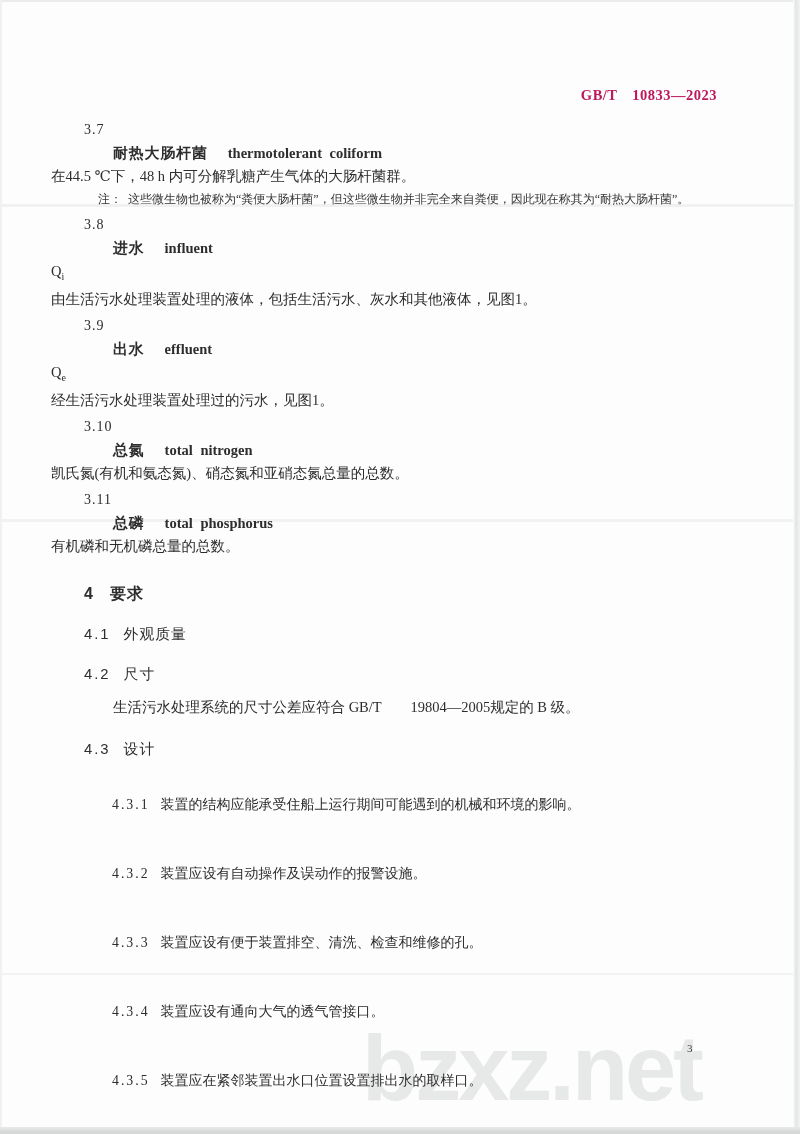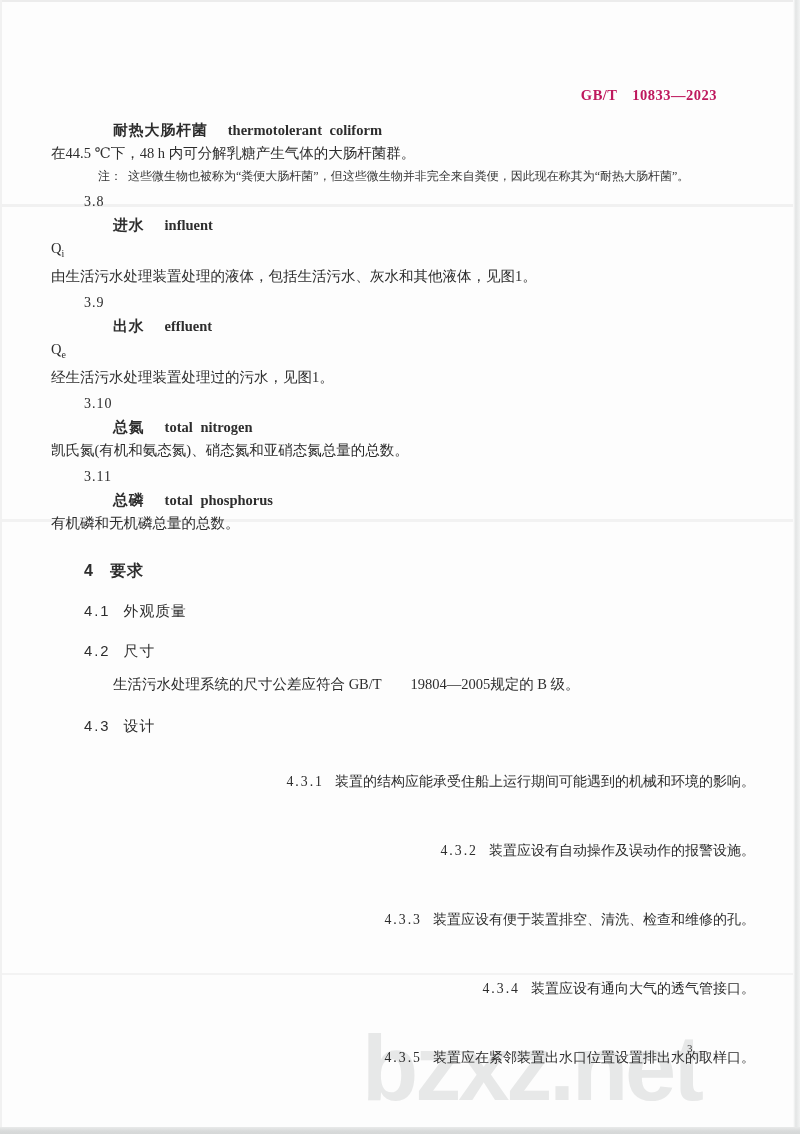--- a/index.html
+++ b/index.html
@@ -70,21 +70,21 @@
     font-weight:normal;font-size:14.8px;letter-spacing:1px;
   }
   .sub-heading .hnum{margin-right:13px;letter-spacing:2px;}
   .para{
     margin:10px 55px 0 84px;line-height:25px;font-size:14.5px;
     text-indent:2em;white-space:pre-wrap;
   }
 
   
   .clauses{margin:10px 45px 0 84px;}
-  .clause{line-height:23px;font-size:14px;white-space:pre-wrap;text-align:right;}
+  .clause{line-height:23px;font-size:14px;white-space:pre-wrap;}
   .clause .cnum{letter-spacing:2px;margin-right:11px;font-size:13.8px;}
 
   .page-number{
     position:absolute;left:687px;top:1042px;z-index:2;
     font-size:11px;color:#3c3c3c;
   }
 </style>
 </head>
 <body>
 
@@ -96,20 +96,21 @@
 
   <div class="watermark">bzxz.net</div>
 
   <div class="content">
 
     <div class="doc-header">GB/T　10833—2023</div>
 
     <div class="terms">
 
       <div class="entry">
+        <div class="num">3.7</div>
         <div class="term">
           <span class="zh">耐热大肠杆菌</span><span class="en">thermotolerant coliform</span>
         </div>
         <div class="def">在44.5 ℃下，48 h 内可分解乳糖产生气体的大肠杆菌群。</div>
         <div class="note">注：  这些微生物也被称为“粪便大肠杆菌”，但这些微生物并非完全来自粪便，因此现在称其为“耐热大肠杆菌”。</div>
       </div>
 
       <div class="entry">
         <div class="num">3.8</div>
         <div class="term">

